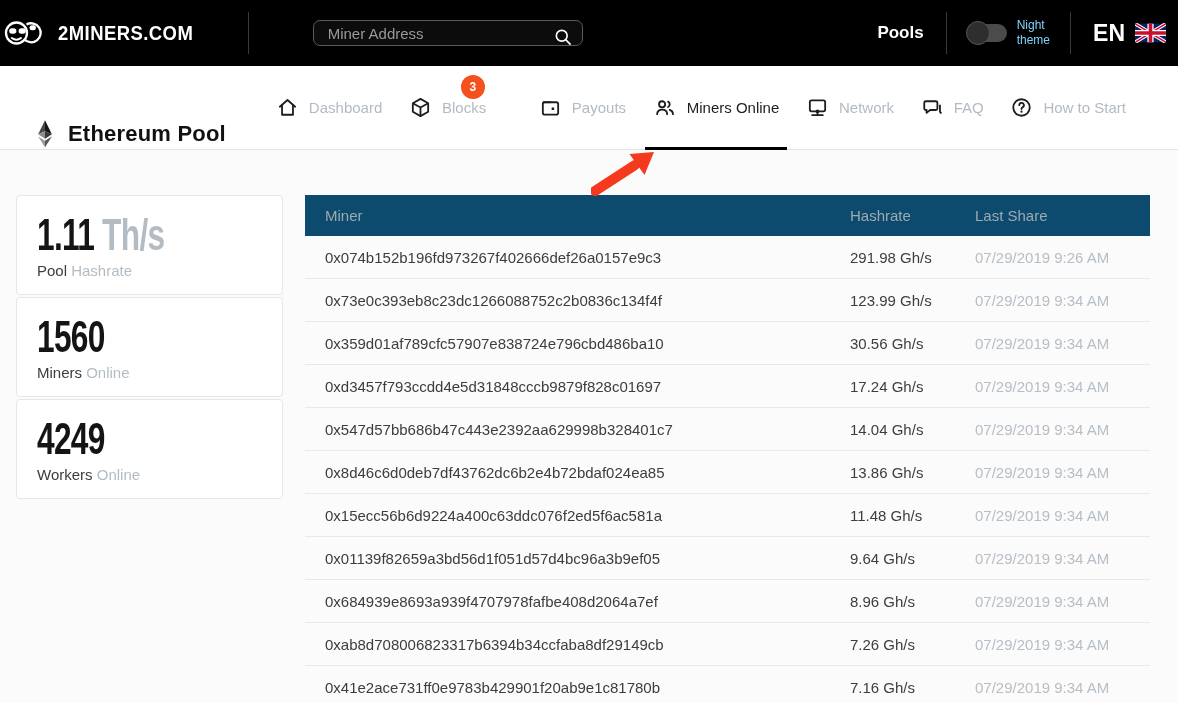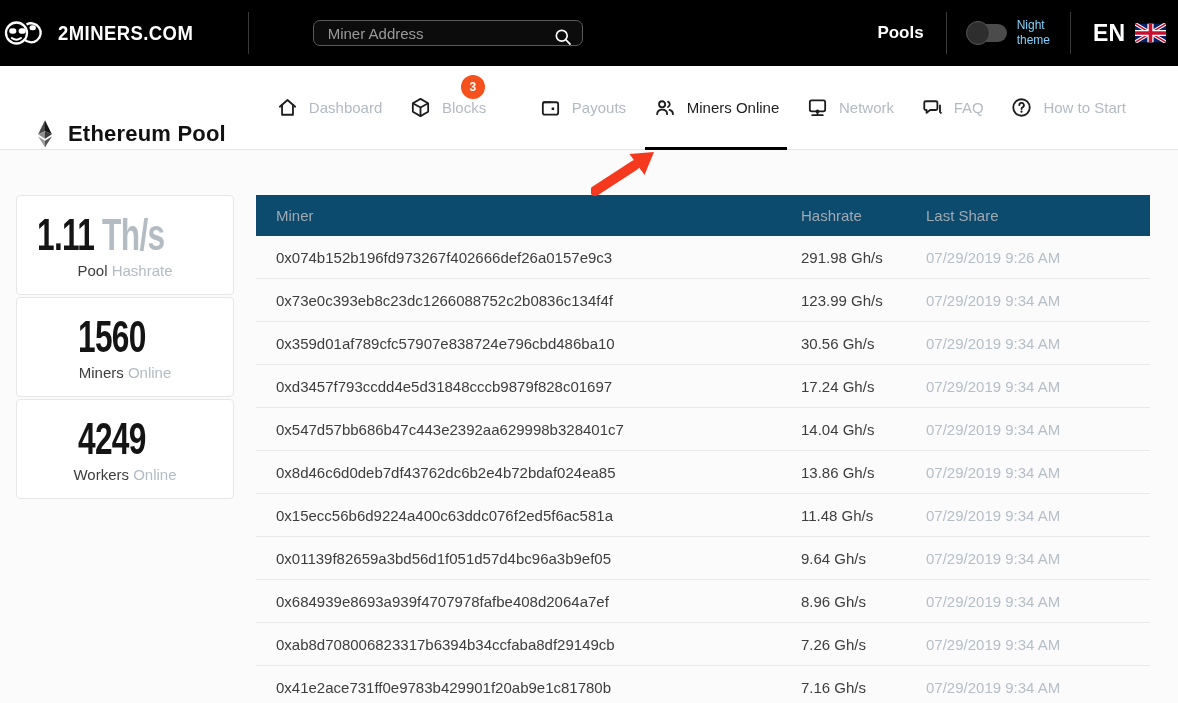--- a/index.html
+++ b/index.html
@@ -33,21 +33,21 @@
   .nav-items { flex:1; display:flex; justify-content:space-between; align-items:center; margin:0 10px 0 42px; height:100%; }
   .nav-item { display:flex; align-items:center; gap:10px; font-size:15px; color:#b3bac1; height:100%; padding:0 8px; position:relative; cursor:pointer; text-decoration:none; white-space:nowrap; }
   .nav-item .nicon { display:flex; align-items:center; }
   .nav-item.active { color:#1d1d1d; }
   .nav-item.active::after { content:""; position:absolute; left:0; right:0; bottom:-1px; height:3px; background:#000; }
   .badge { position:absolute; top:9px; left:60px; min-width:24px; height:24px; border-radius:50%; background:#f4511e; color:#fff; font-size:12px; font-weight:700; display:flex; align-items:center; justify-content:center; }
 
   
   .content { display:flex; align-items:flex-start; padding:45px 28px 0 16px; gap:22px; }
 
-  .sidebar { width:218px; flex-shrink:0;text-align:center; }
+  .sidebar { width:267px; flex-shrink:0; }
   .stat-card { background:#fff; border:1px solid #e7e7e7; border-radius:4px; padding:14px 20px 15px; margin-bottom:2px; min-height:97px; }
   .stat-value { font-size:44px; font-weight:700; color:#141414; display:inline-block; transform:scaleX(.72); transform-origin:left center; white-space:nowrap; letter-spacing:-1px; }
   .stat-value .unit { color:#b3bcc3; }
   .stat-label { font-size:15px; color:#3c3c3c; margin-top:2px; }
   .stat-label .sub { color:#b3bcc3; }
 
   .table-wrap { flex:1; }
   .thead { display:grid; grid-template-columns:525px 125px 1fr; background:#0c4a6e; height:41px; align-items:center; font-size:15px; color:#9fa9b1; }
   .thead > div { padding:0 0 0 20px; }
   .trow { display:grid; grid-template-columns:525px 125px 1fr; height:43px; align-items:center; border-bottom:1px solid #e7e9ea; font-size:15px; color:#3d3d3d; }

